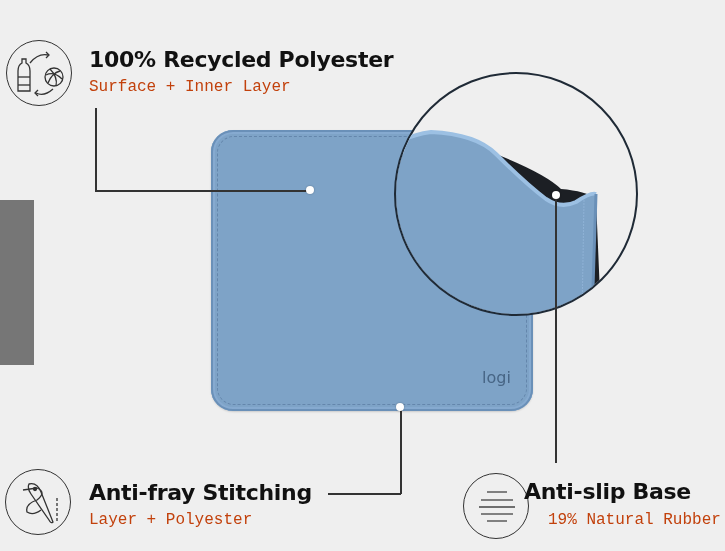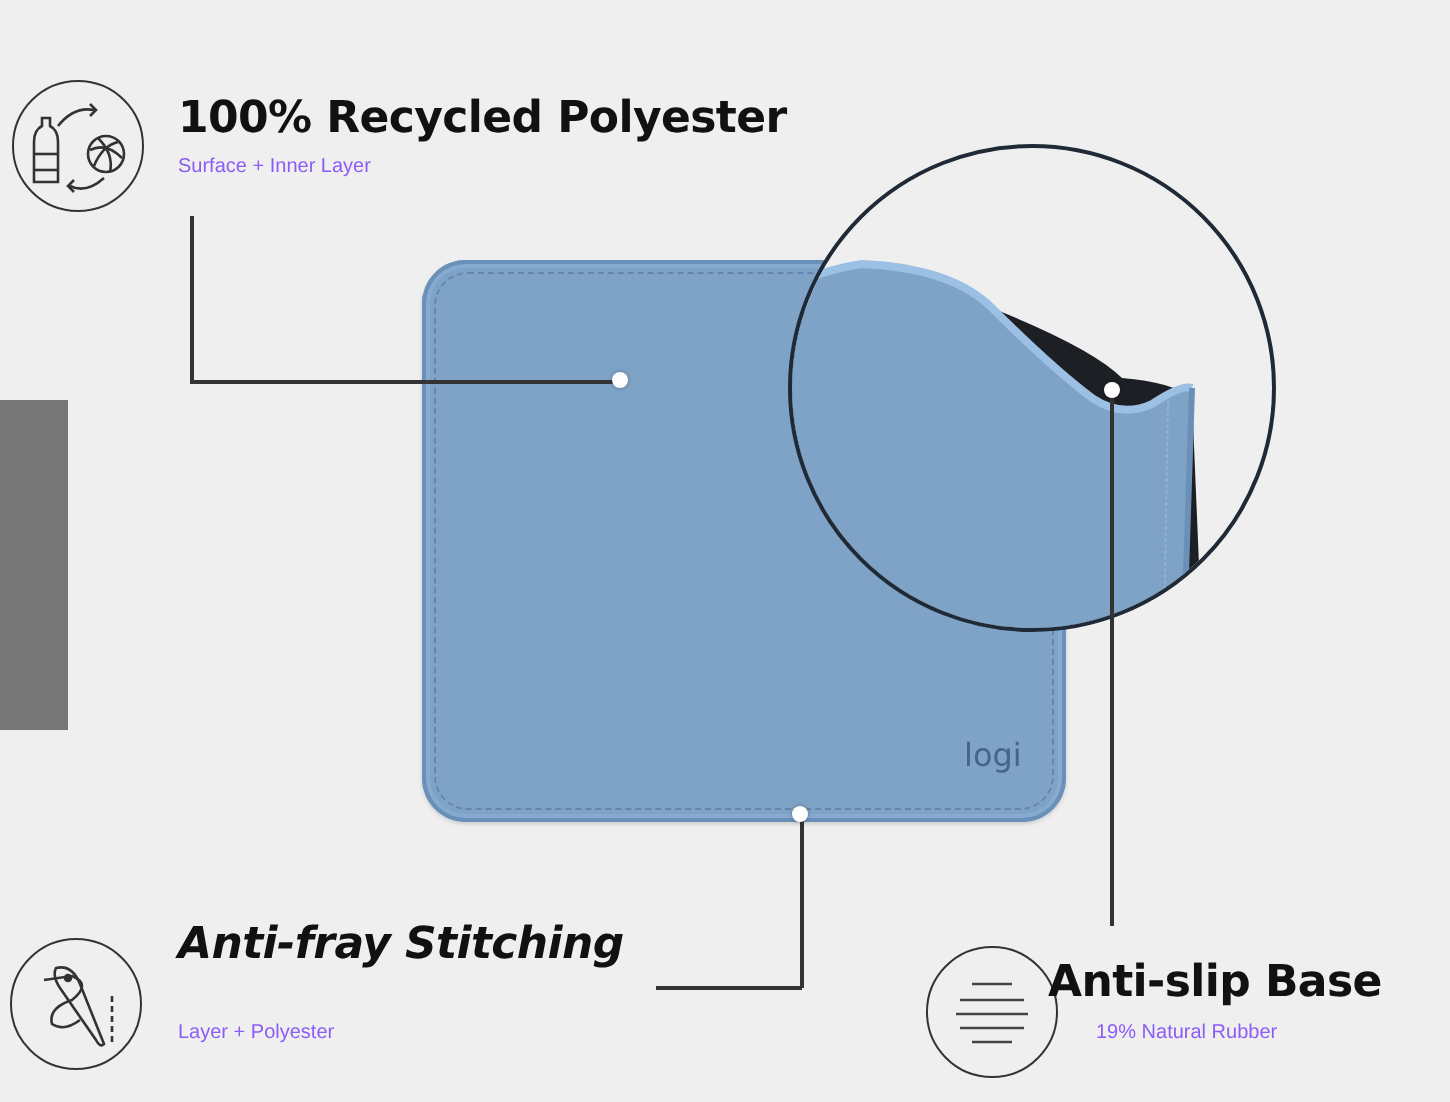--- a/index.html
+++ b/index.html
@@ -1,21 +1,21 @@
 <!DOCTYPE html>
 <html><head>
 <meta charset="utf-8">
 <style>
   html, body { margin:0; padding:0; }
   body { width:725px; height:551px; background:#efefef; position:relative; overflow:hidden; font-family:"DejaVu Sans", sans-serif; }
-  .abs { position:absolute; }
+  .abs { position:absolute;text-align:center; }
   .side-bar { left:0; top:200px; width:34px; height:165px; background:#767676; }
   .icon-circle { width:66px; height:66px; border:1.5px solid #333; border-radius:50%; box-sizing:border-box; }
   .feature-title { font-family:"DejaVu Sans", sans-serif; font-weight:bold; color:#111; font-size:22px; letter-spacing:-0.3px; white-space:nowrap; }
-  .feature-sub { font-family:Liberation Sans, sans-serif; color:#8b5cf6; font-size:10px; white-space:nowrap; }
+  .feature-sub { font-family:Liberation Mono, monospace; color:#c2410c; font-size:16px; white-space:nowrap; }
   .line { background:#333; }
   .dot { width:8px; height:8px; border-radius:50%; background:#fff; box-shadow:0 0 2px rgba(0,0,0,0.3); }
   .pad { left:211px; top:130px; width:322px; height:281px; background:#7ea3c7; border-radius:22px; box-shadow: inset 0 0 0 2px #6a90b8, inset 0 0 0 4px #86aad0, 0 1px 2px rgba(0,0,0,0.15); }
   .pad-inner { position:absolute; left:6px; top:6px; right:6px; bottom:6px; border-radius:17px; border:1px dashed rgba(70,100,140,0.45); }
   .logo { font-family:"DejaVu Sans", sans-serif; font-size:16px; color:#476585; }
   .mag { left:394px; top:72px; width:244px; height:244px; border-radius:50%; overflow:hidden; border:2.5px solid #1f2a36; box-sizing:border-box; background:#efefef; }
 </style>
 </head>
 <body>
 
@@ -66,21 +66,21 @@
 <div class="abs feature-sub" style="left:89px; top:78px;">Surface + Inner Layer</div>
 
 <div class="abs icon-circle" style="left:5px; top:469px;">
   <svg width="63" height="63" viewBox="0 0 63 63" fill="none" stroke="#333" stroke-width="1.3">
     <path d="M22,14 Q30,12 34,22 L46,52 Q44,54 42,50 L24,24 Q20,18 22,14 Z"></path>
     <circle cx="28" cy="19" r="1.5" fill="#333"></circle>
     <path d="M16,20 L30,18 Q40,22 30,30 Q18,34 20,42 Q26,46 34,40"></path>
     <line x1="50" y1="28" x2="50" y2="52" stroke-dasharray="3,2"></line>
   </svg>
 </div>
-<div class="abs feature-title" style="left:89px; top:460px;font-style:italic;">Anti-fray Stitching</div>
+<div class="abs feature-title" style="left:89px; top:480px;">Anti-fray Stitching</div>
 <div class="abs feature-sub" style="left:89px; top:511px;">Layer + Polyester</div>
 
 <div class="abs icon-circle" style="left:463px; top:473px;">
   <svg width="63" height="63" viewBox="0 0 63 63" fill="none" stroke="#444" stroke-width="1.3">
     <line x1="22" y1="18" x2="42" y2="18"></line>
       <line x1="16" y1="26" x2="48" y2="26"></line>
     <line x1="14" y1="33" x2="50" y2="33"></line>
       <line x1="16" y1="40" x2="48" y2="40"></line>
     <line x1="22" y1="47" x2="42" y2="47"></line>
   </svg>

